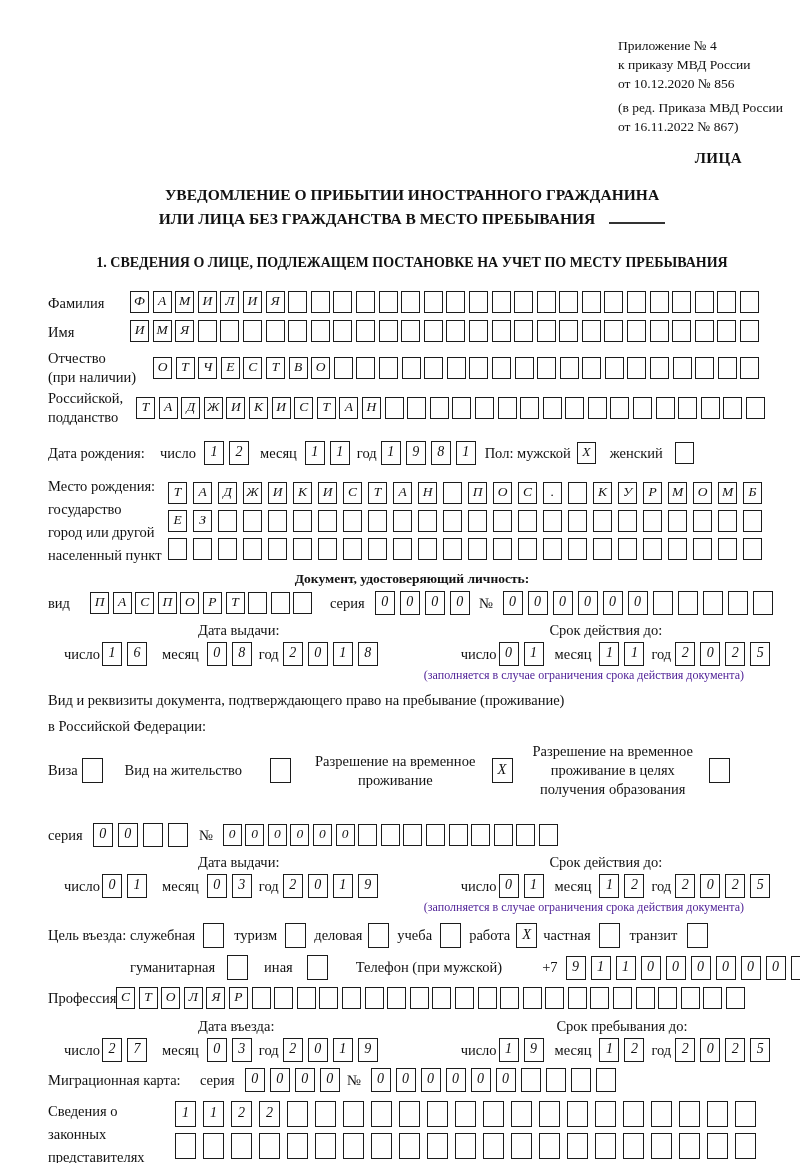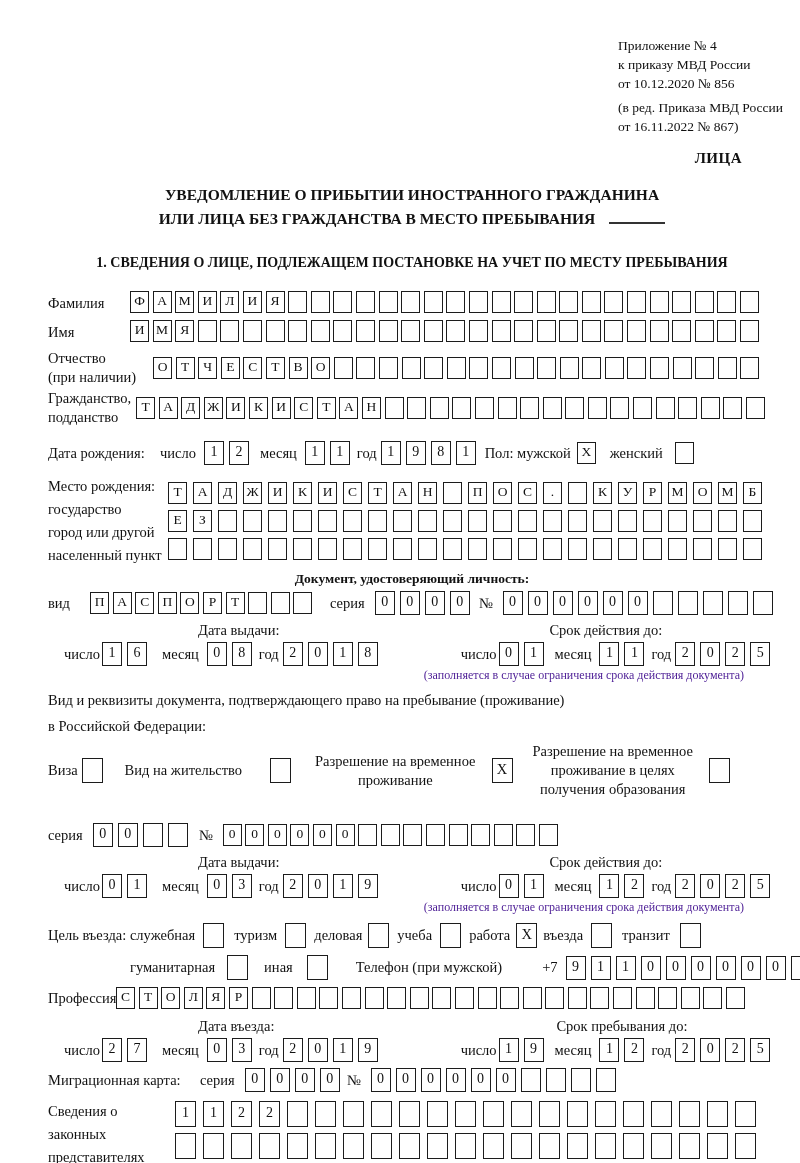--- a/index.html
+++ b/index.html
@@ -19,21 +19,21 @@
   .forma{margin-top:14px;text-align:right;padding-right:34px;font-weight:bold;font-size:15px;letter-spacing:.5px;}
   .title{margin-top:16px;text-align:center;font-weight:bold;font-size:15.5px;line-height:24px;}
   .blank-line{display:inline-block;width:56px;border-bottom:2px solid #333;margin-left:14px;height:14px;vertical-align:baseline;}
   .section-title{margin-top:24px;margin-bottom:20px;text-align:center;font-weight:bold;font-size:14px;}
 
   .lbl{font-size:14.5px;line-height:19px;flex:none;}
   .row{display:flex;align-items:center;}
   .rowc{display:flex;align-items:center;}
 
   
-  .cells{white-space:nowrap;display:inline-block;line-height:0;}
+  .cells{white-space:nowrap;display:inline-block;line-height:0;font-style:italic;}
   .cell{
     display:inline-block;box-sizing:border-box;
     width:19px;height:22px;border:1.6px solid #1c1c1c;
     margin-right:3.6px;background:#fff;
     text-align:center;font-size:13.5px;line-height:18px;vertical-align:middle;
   }
   .date-cells .cell{width:20px;height:24px;margin-right:5px;font-size:14px;line-height:20px;}
   .bp .cell{margin-right:6px;}
   .reps .cell{width:21px;height:26px;margin-right:7px;font-size:14px;line-height:22px;}
   .chk .cell{width:21px;height:25px;margin-right:0;font-size:14.5px;line-height:21px;}
@@ -82,21 +82,21 @@
   <div class="row" style="margin-bottom:2px">
     <span class="lbl" style="width:105px">
       <div>Отчество</div>
       <div>(при наличии)</div>
     </span>
     <span class="cells"><span class="cell">О</span><span class="cell">Т</span><span class="cell">Ч</span><span class="cell">Е</span><span class="cell">С</span><span class="cell">Т</span><span class="cell">В</span><span class="cell">О</span><span class="cell"></span><span class="cell"></span><span class="cell"></span><span class="cell"></span><span class="cell"></span><span class="cell"></span><span class="cell"></span><span class="cell"></span><span class="cell"></span><span class="cell"></span><span class="cell"></span><span class="cell"></span><span class="cell"></span><span class="cell"></span><span class="cell"></span><span class="cell"></span><span class="cell"></span><span class="cell"></span><span class="cell"></span></span>
   </div>
 
   <div class="row" style="margin-bottom:14px">
     <span class="lbl" style="width:88px">
-      <div>Гражданство,</div>
+      <div>Российской,</div>
       <div>подданство</div>
     </span>
     <span class="cells"><span class="cell">Т</span><span class="cell">А</span><span class="cell">Д</span><span class="cell">Ж</span><span class="cell">И</span><span class="cell">К</span><span class="cell">И</span><span class="cell">С</span><span class="cell">Т</span><span class="cell">А</span><span class="cell">Н</span><span class="cell"></span><span class="cell"></span><span class="cell"></span><span class="cell"></span><span class="cell"></span><span class="cell"></span><span class="cell"></span><span class="cell"></span><span class="cell"></span><span class="cell"></span><span class="cell"></span><span class="cell"></span><span class="cell"></span><span class="cell"></span><span class="cell"></span><span class="cell"></span><span class="cell"></span></span>
   </div>
 
   <div class="rowc mb10">
     <span class="lbl" style="width:112px">Дата рождения:</span>
     <span class="lbl" style="margin-right:8px">число</span>
     <span class="cells date-cells"><span class="cell">1</span><span class="cell">2</span></span>
     <span class="lbl" style="margin:0 8px 0 6px">месяц</span>
@@ -210,21 +210,21 @@
     <span class="lbl">Цель въезда: служебная</span>
     <span class="cells chk" style="margin-left:8px"><span class="cell"></span></span>
     <span class="lbl" style="margin-left:10px">туризм</span>
     <span class="cells chk" style="margin-left:8px"><span class="cell"></span></span>
     <span class="lbl" style="margin-left:8px">деловая</span>
     <span class="cells chk" style="margin-left:6px"><span class="cell"></span></span>
     <span class="lbl" style="margin-left:8px">учеба</span>
     <span class="cells chk" style="margin-left:8px"><span class="cell"></span></span>
     <span class="lbl" style="margin-left:8px">работа</span>
     <span class="cells chk" style="margin-left:6px"><span class="cell">X</span></span>
-    <span class="lbl" style="margin-left:6px">въезда</span>
+    <span class="lbl" style="margin-left:6px">частная</span>
     <span class="cells chk" style="margin-left:8px"><span class="cell"></span></span>
     <span class="lbl" style="margin-left:10px">транзит</span>
     <span class="cells chk" style="margin-left:10px"><span class="cell"></span></span>
   </div>
 
   <div class="rowc" style="margin-bottom:7px">
     <span class="lbl" style="margin-left:82px">гуманитарная</span>
     <span class="cells chk" style="margin-left:12px"><span class="cell"></span></span>
     <span class="lbl" style="margin-left:16px">иная</span>
     <span class="cells chk" style="margin-left:14px"><span class="cell"></span></span>

